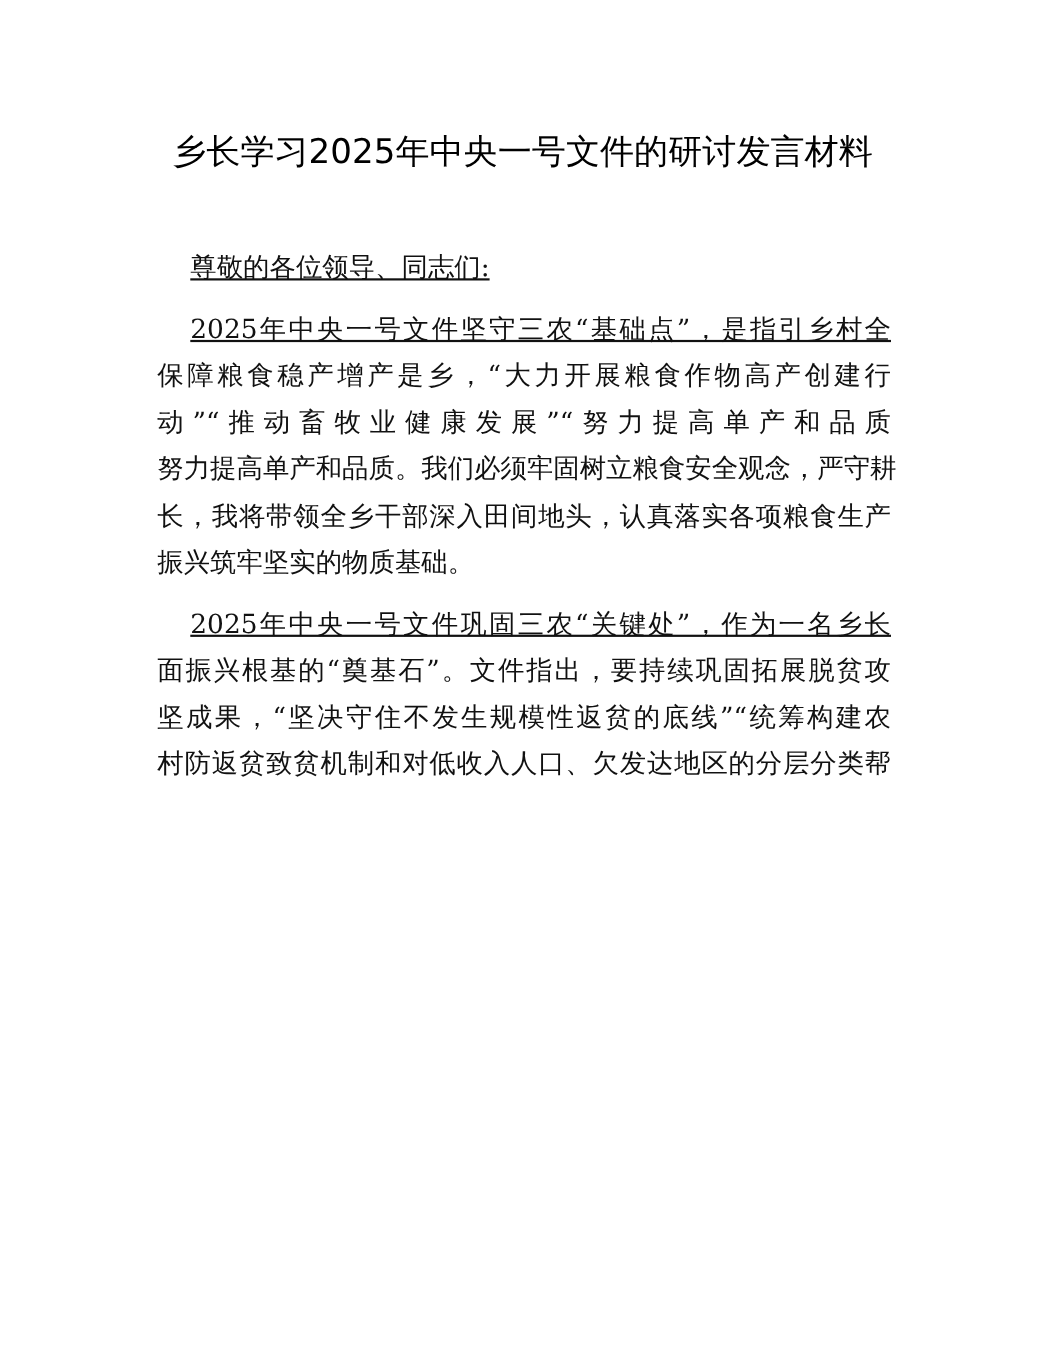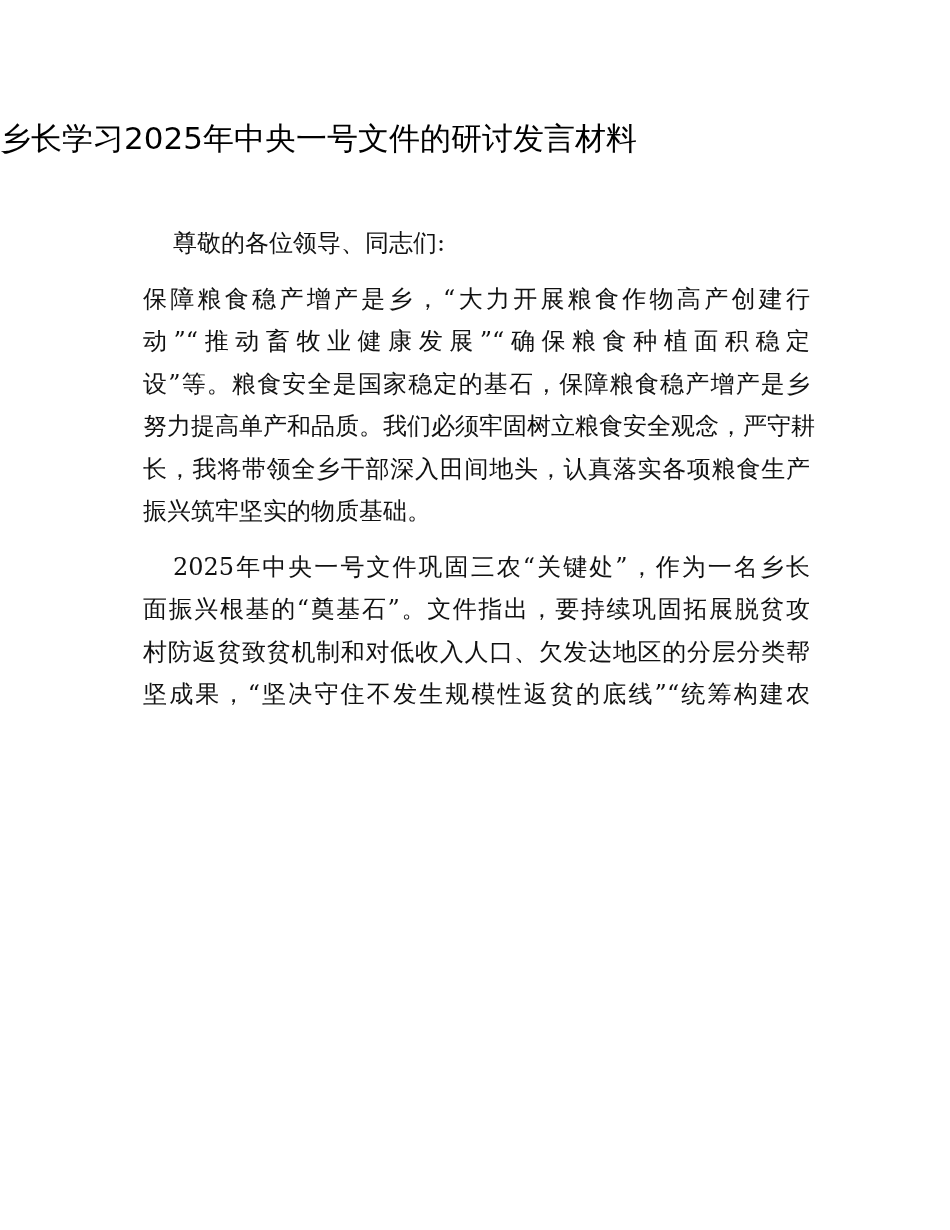--- a/index.html
+++ b/index.html
@@ -1,54 +1,54 @@
 <!DOCTYPE html>
 <html><head>
 <meta charset="utf-8">
 <style>
   html, body { margin: 0; padding: 0; background: #ffffff; }
   body { width: 950px; height: 1230px; position: relative; overflow: hidden; }
   .page { position: absolute; left: 0; top: 0; width: 950px; height: 1230px; background: #fff; }
   .title {
-    position: absolute; left: 0; top: 112px; width: 950px; text-align: left;
+    position: absolute; left: 0; top: 112px; width: 950px; text-align: center;
     font-family: "DejaVu Sans", "Liberation Sans", sans-serif;
     font-size: 31px; line-height: 52px; color: #000; letter-spacing: 0px;
   }
   .body { position: absolute; left: 143px; top: 222px; width: 667px; }
   .line {
     font-family: "DejaVu Serif", "Liberation Serif", serif;
     font-size: 24px; color: #111; height: 42.5px; line-height: 42.5px;
     white-space: nowrap; text-align: justify; text-align-last: justify;
     width: 667px;
   }
-  .line.first { padding-left: 30px; width: 637px; }
+  .line.first { padding-left: 30px; width: 637px; text-decoration: underline; }
   .line.last { text-align-last: left; }
   .para { margin-bottom: 13px; }
 </style>
 </head>
 <body>
 
 <div class="page">
   <div class="title">乡长学习2025年中央一号文件的研讨发言材料</div>
 
   <div class="body">
     <div class="para">
       <div class="line first last">尊敬的各位领导、同志们:</div>
     </div>
 
 
     <div class="para">
+      <div class="line first">2025年中央一号文件坚守三农“基础点”，是指引乡村全</div>
       <div class="line">保障粮食稳产增产是乡，“大力开展粮食作物高产创建行</div>
-      <div class="line">动”“推动畜牧业健康发展”“确保粮食种植面积稳定</div>
-      <div class="line">设”等。粮食安全是国家稳定的基石，保障粮食稳产增产是乡</div>
+      <div class="line">动”“推动畜牧业健康发展”“努力提高单产和品质</div>
       <div class="line">努力提高单产和品质。我们必须牢固树立粮食安全观念，严守耕</div>
       <div class="line">长，我将带领全乡干部深入田间地头，认真落实各项粮食生产</div>
       <div class="line last">振兴筑牢坚实的物质基础。</div>
     </div>
 
     <div class="para">
       <div class="line first">2025年中央一号文件巩固三农“关键处”，作为一名乡长</div>
       <div class="line">面振兴根基的“奠基石”。文件指出，要持续巩固拓展脱贫攻</div>
+      <div class="line">坚成果，“坚决守住不发生规模性返贫的底线”“统筹构建农</div>
       <div class="line">村防返贫致贫机制和对低收入人口、欠发达地区的分层分类帮</div>
-      <div class="line">坚成果，“坚决守住不发生规模性返贫的底线”“统筹构建农</div>
     </div>
   </div>
 </div>
 
 </body></html>

